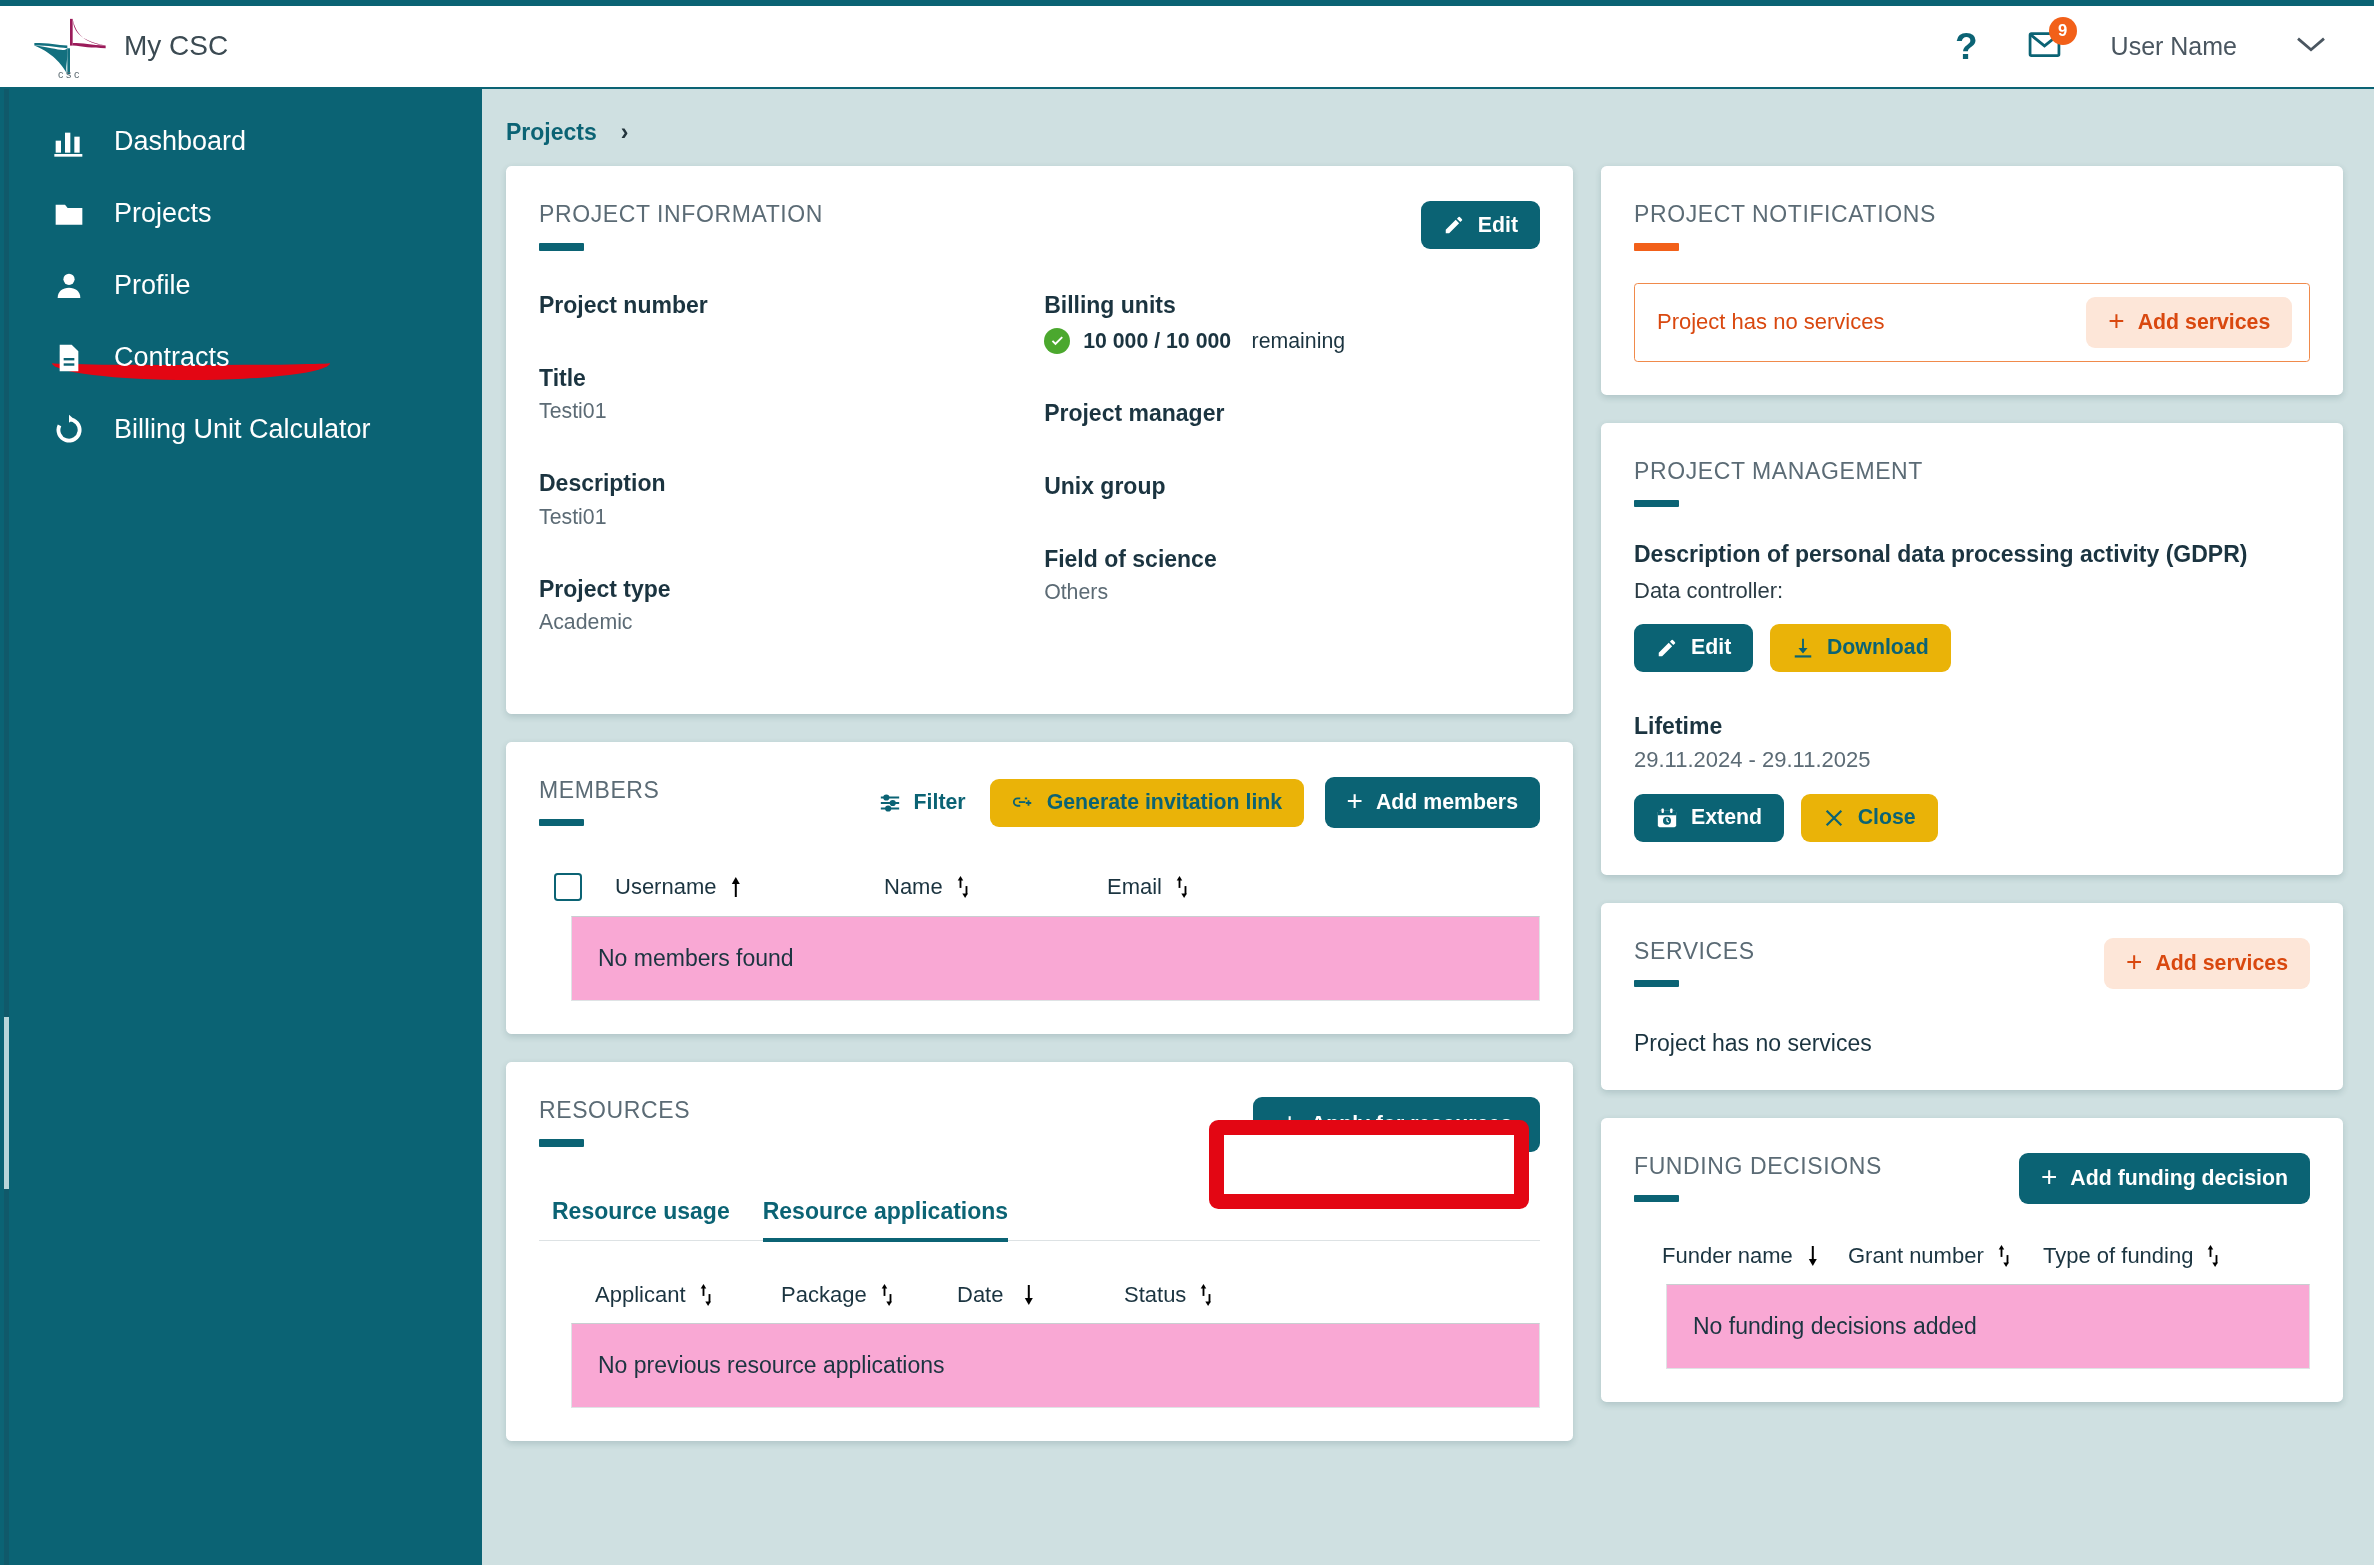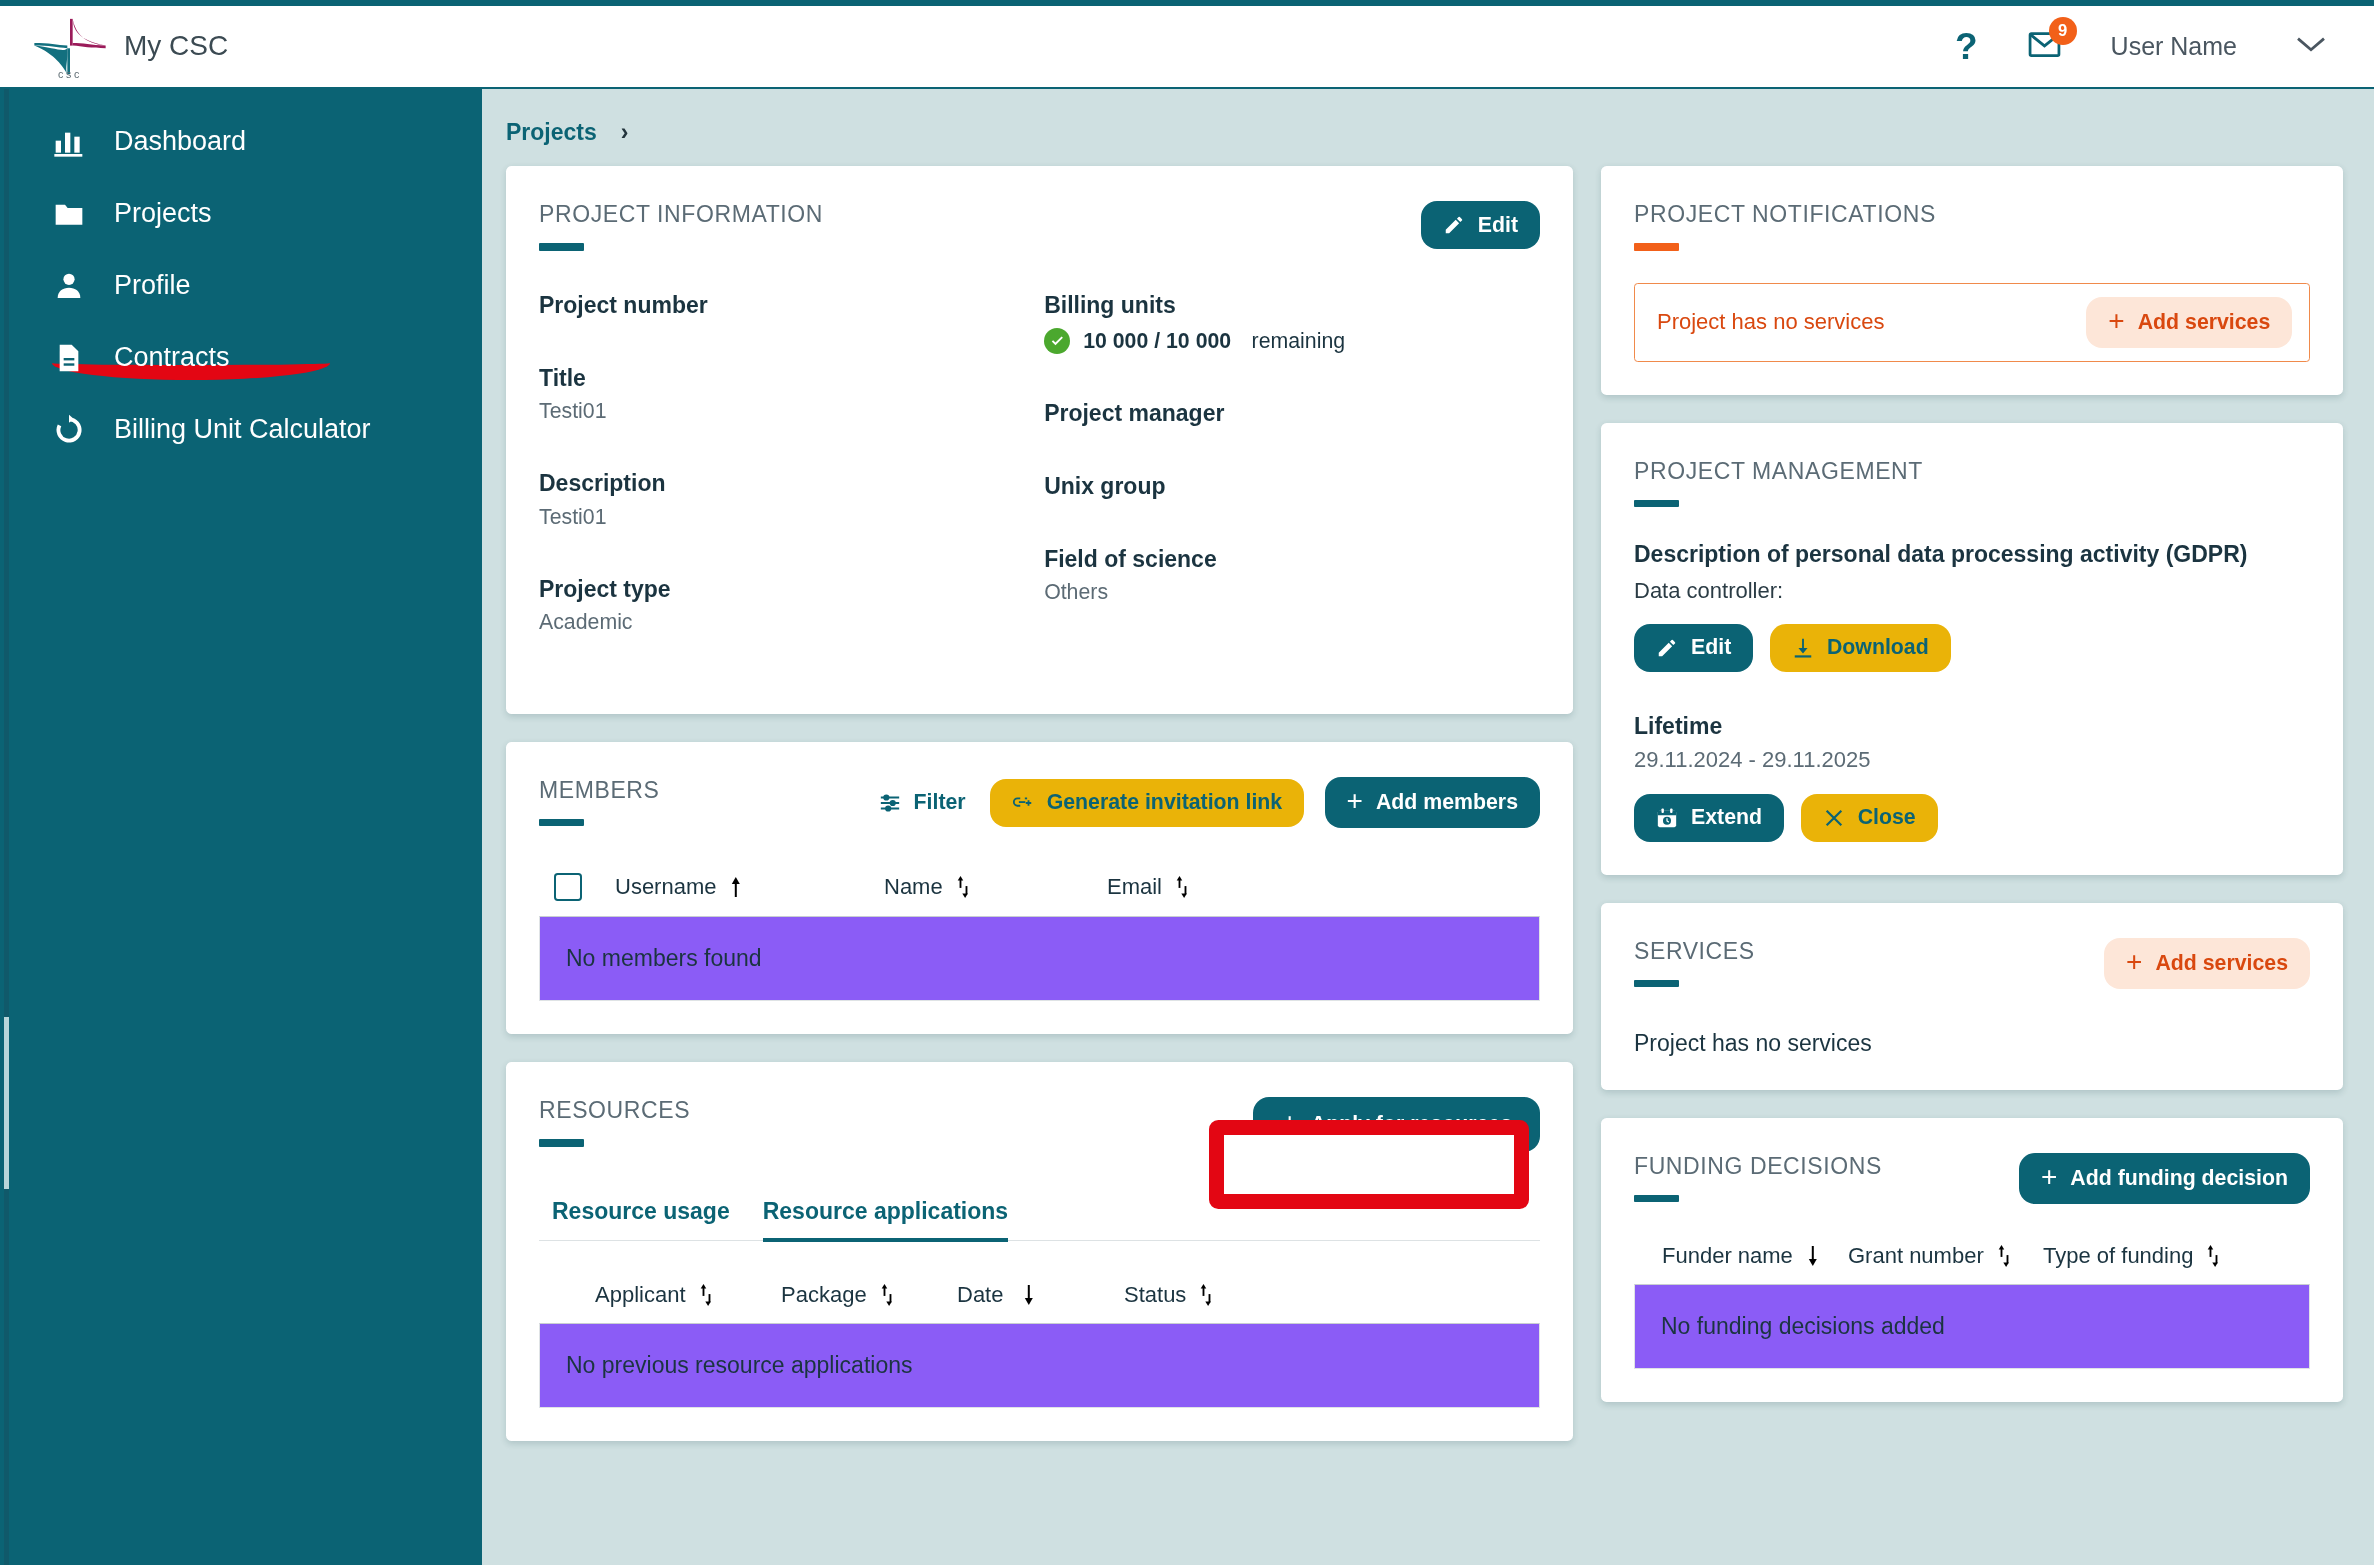--- a/index.html
+++ b/index.html
@@ -72,21 +72,21 @@
   .card-head { display:flex; align-items:flex-start; }
   .card-title { font-size:23px; letter-spacing:0.6px; color:#5b6b75; font-weight:400; }
   .rule { width:45px; height:7.4px; background:#0b6374; margin-top:15px; border-radius:0.9px;}
   .rule.orange { background:#f26019; }
   .head-actions { margin-left:auto; display:flex; align-items:center; gap:20.4px; }
 
   
   .btn {
     display:inline-flex; align-items:center; gap:13px; border:0; cursor:pointer;
     font-family:"Liberation Sans", sans-serif; font-size:21.3px; font-weight:700;
-    border-radius:16px; padding: 13px 22px; line-height:1;
+    border-radius:9px; padding: 13px 22px; line-height:1;
   }
   .btn-primary { background:#0b6374; color:#ffffff; }
   .btn-soft { background:#eab308; color:#0b6374; }
   .btn-orange-soft { background:#fde6d8; color:#d9480f; }
   .btn-plain { background:transparent; color:#0b6374; padding:9.3px 3.7px; }
   .btn .ic { display:inline-flex; align-items:center; }
   .btn .ic svg { width:22px; height:22px; }
   .plus { font-size:28px; font-weight:400; line-height:1; margin-top:-2.8px; }
 
   
@@ -101,21 +101,21 @@
   .billing-rem { font-size:21.3px; color:#1b3440; margin-left:7.4px; }
 
   
   .tbl-head { display:flex; align-items:center; gap:0; margin-top:45px; padding-left:15px; }
   .th { font-size:22px; color:#1b3440; display:flex; align-items:center; gap:11px; }
   .sort-ic { display:inline-flex; }
   .sort-ic svg { width:17.6px; height:24px; fill:#000; }
   .cbox { width:28px; height:28px; border:2.8px solid #0b6374; border-radius:3.7px; cursor:pointer; }
   .empty-row {
     margin-top:15px; border:0.9px solid #dfe3e5; border-top:1.9px solid #c9ced1;
-    background:#8b5cf6; padding: 28px 26px; font-size:23px; color:#1b3440;
+    background:#f9a8d4; padding: 28px 26px; font-size:23px; color:#1b3440;margin-left:32px;
   }
 
   
   .tabs { display:flex; gap:33px; margin-top:46px; border-bottom:1.9px solid #dde2e4; padding-left:13px; }
   .tab { font-size:23px; color:#0b6374; font-weight:700; padding-bottom:13px; cursor:pointer; border-bottom:4.6px solid transparent; margin-bottom:-2.8px;}
   .tab.active { border-bottom-color:#0b6374; }
 
   
   .notif {
     margin-top:32px; border:1.9px solid #f08a4b; border-radius:3.7px;

